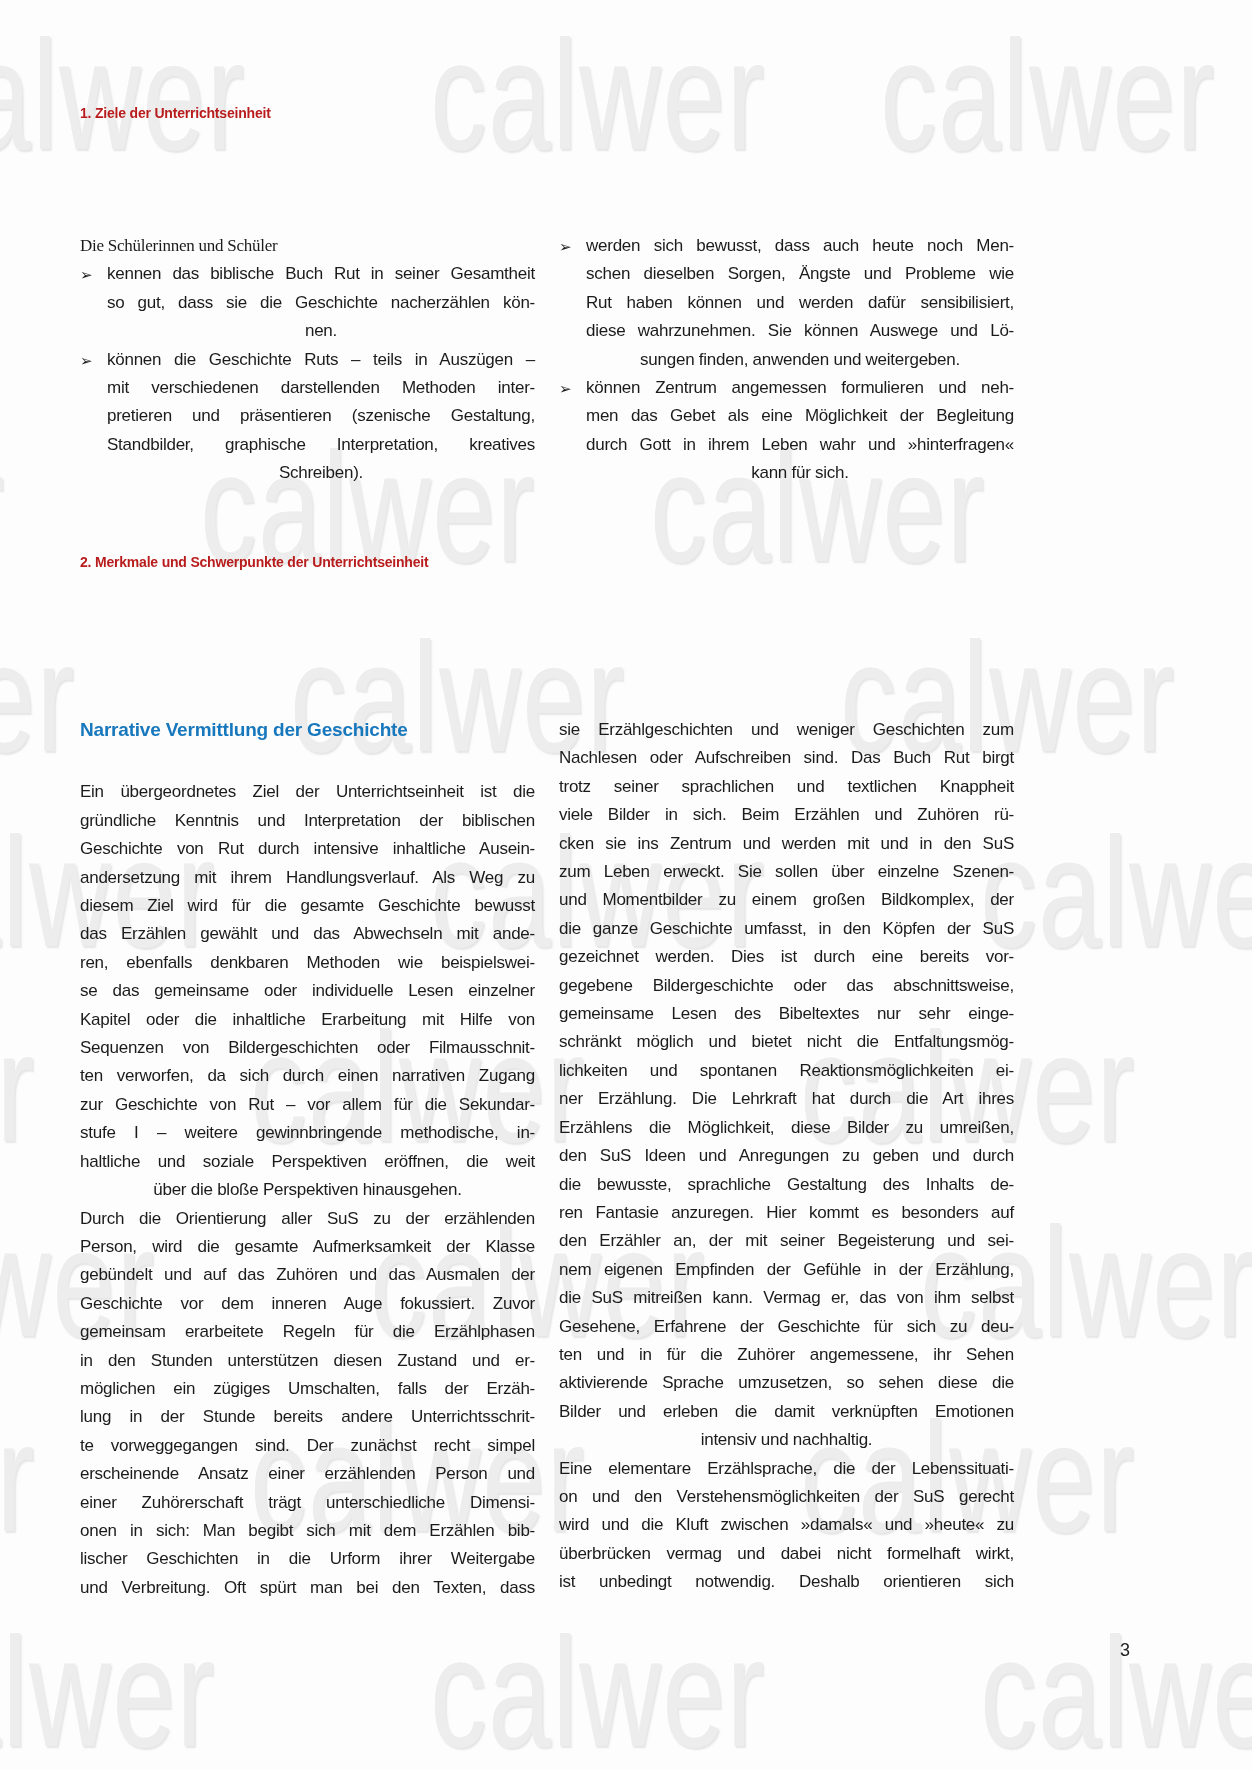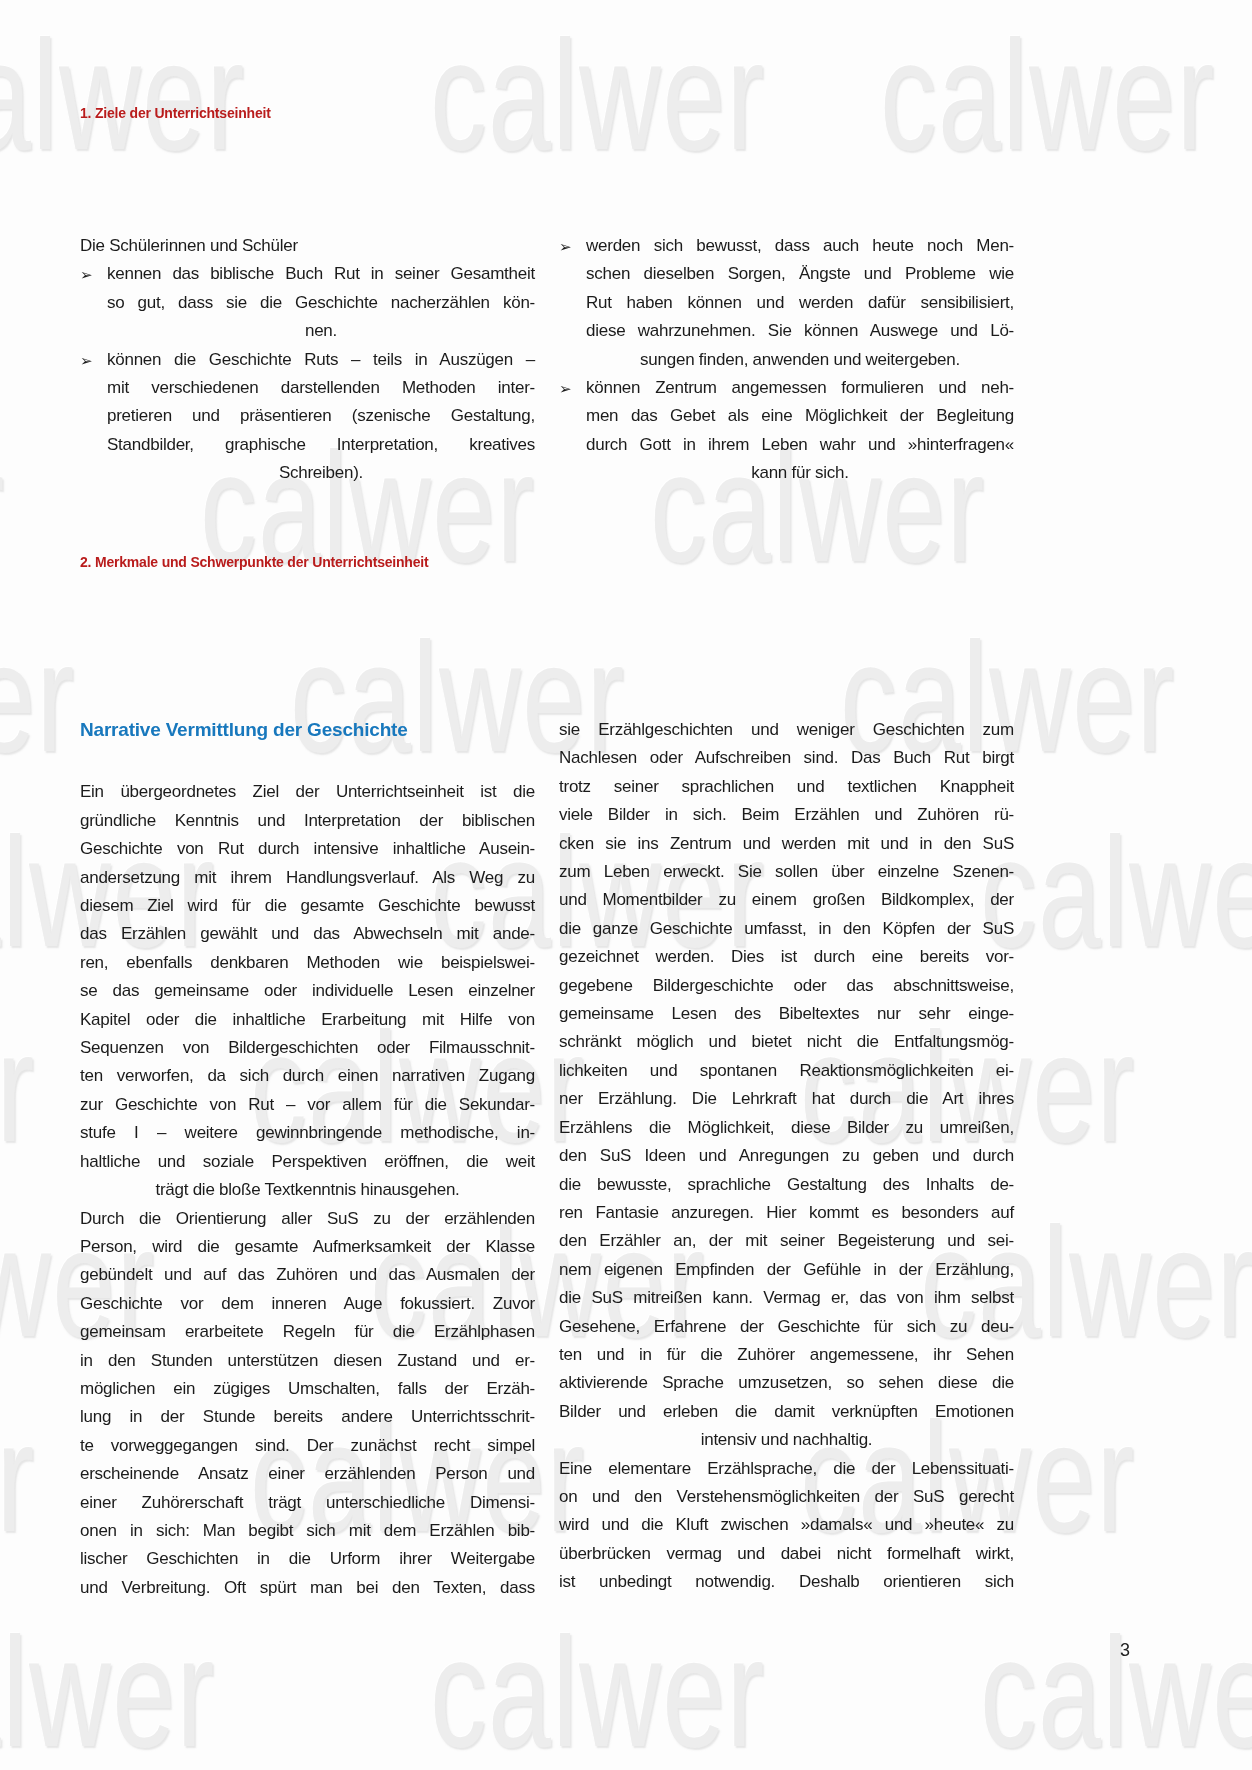--- a/index.html
+++ b/index.html
@@ -28,21 +28,21 @@
     margin:0 0 34px 0;
   }
   .cols { display:flex; gap:24px; width:934px; }
   .col { width:455px; }
   .body-txt { font-size:17px; line-height:28.4px; letter-spacing:-0.25px; }
   .jbody {
     white-space:pre-line; text-align:justify; text-align-last:justify;
   }
   .jlast { text-align:center; }
   .jlast:empty { display:none; }
-  .intro-line { margin:0; }
+  .intro-line { margin:0;font-family:Liberation Serif, serif; }
   .bullet { display:flex; }
   .bullet .marker {
     width:27px; flex:0 0 27px; font-size:15px; padding-top:1px; color:#1b1b1b;
   }
   .bullet .btxt { flex:1; min-width:0; }
   .pagenum { font-size:18px; color:#222; }
 </style>
 </head>
 <body>
 
@@ -135,21 +135,21 @@
 diesem Ziel wird für die gesamte Geschichte bewusst
 das Erzählen gewählt und das Abwechseln mit ande-
 ren, ebenfalls denkbaren Methoden wie beispielswei-
 se das gemeinsame oder individuelle Lesen einzelner
 Kapitel oder die inhaltliche Erarbeitung mit Hilfe von
 Sequenzen von Bildergeschichten oder Filmausschnit-
 ten verworfen, da sich durch einen narrativen Zugang
 zur Geschichte von Rut – vor allem für die Sekundar-
 stufe I – weitere gewinnbringende methodische, in-
 haltliche und soziale Perspektiven eröffnen, die weit</div>
-        <div class="jlast">trägt die bloße Textkenntnis hinausgehen.</div>
+        <div class="jlast">über die bloße Perspektiven hinausgehen.</div>
       </div>
       <div>
         <div class="jbody">Durch die Orientierung aller SuS zu der erzählenden
 Person, wird die gesamte Aufmerksamkeit der Klasse
 gebündelt und auf das Zuhören und das Ausmalen der
 Geschichte vor dem inneren Auge fokussiert. Zuvor
 gemeinsam erarbeitete Regeln für die Erzählphasen
 in den Stunden unterstützen diesen Zustand und er-
 möglichen ein zügiges Umschalten, falls der Erzäh-
 lung in der Stunde bereits andere Unterrichtsschrit-

